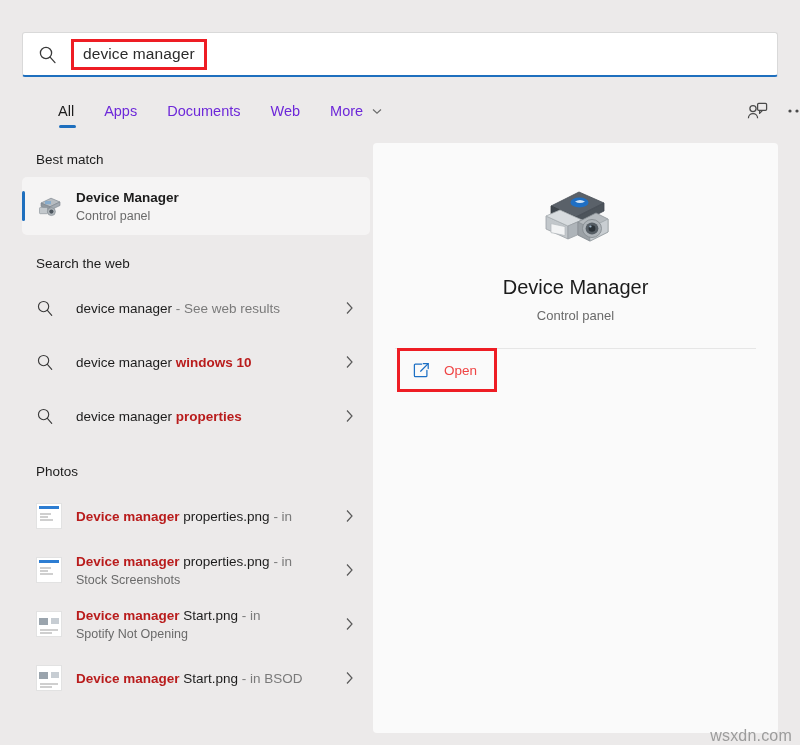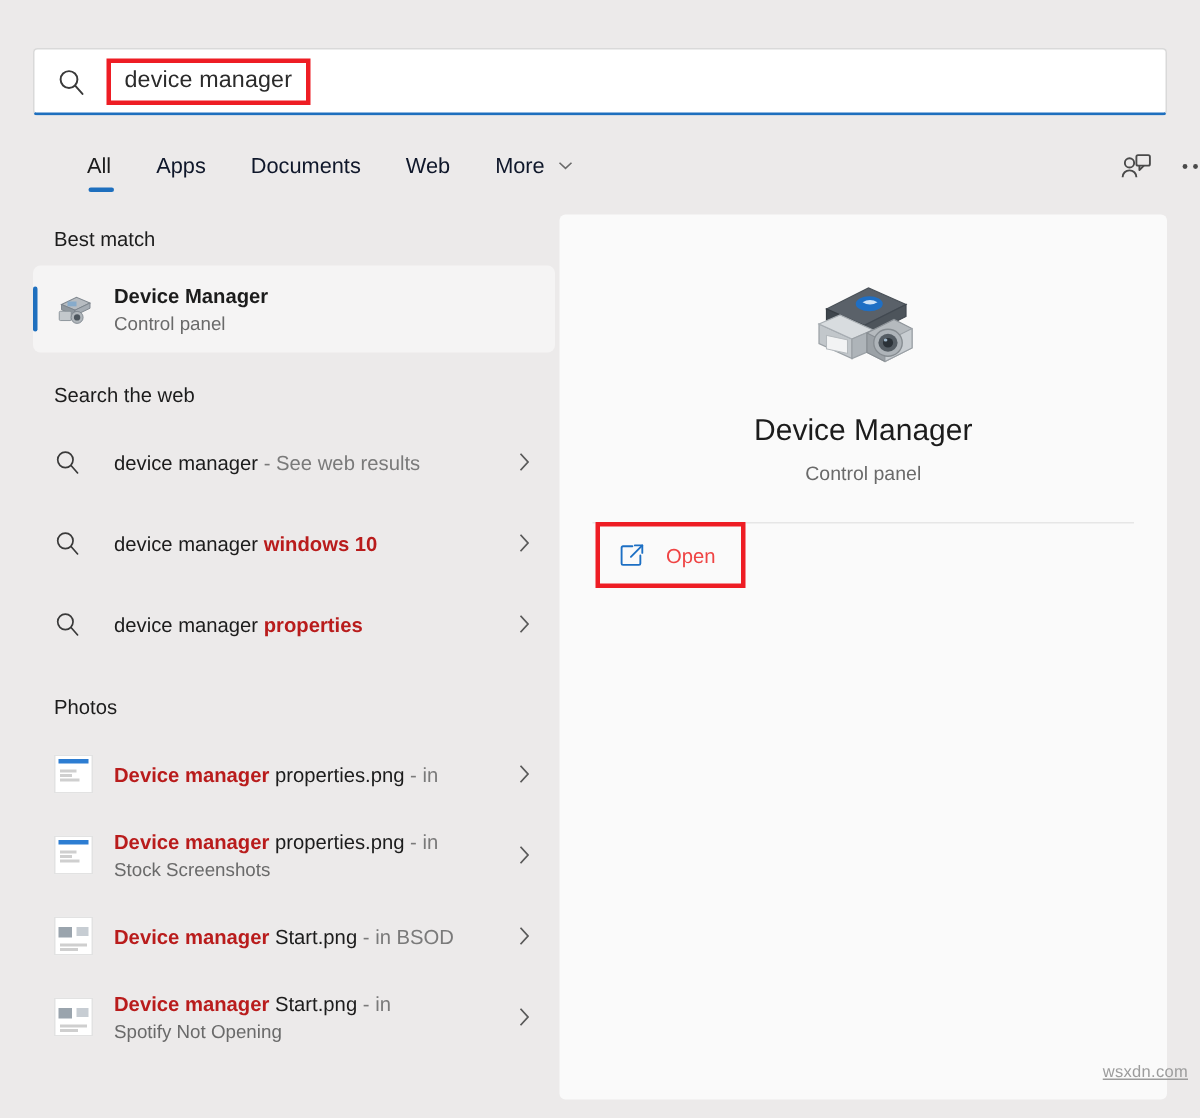--- a/index.html
+++ b/index.html
@@ -62,21 +62,21 @@
     top: 96px;
     width: 756px;
     height: 38px;
     display: flex;
     align-items: center;
     margin-left: 36px;
   }
   .tab {
     position: relative;
     font-size: 14.5px;
-    color: #0f172a;
+    color: #6d28d9;
     padding: 0 0 9px 0;
     margin-right: 30px;
     cursor: default;
     white-space: nowrap;
   }
   .tab.active {
     color: #1c1c1c;
   }
   .tab.active::after {
     content: "";
@@ -284,25 +284,24 @@
   .open-label {
     font-size: 13.5px;
     color: #ef4444;
     margin-left: 13px;
   }
 
   
   .watermark {
     position: absolute;
     right: 8px;
-    bottom: 24px;
-    font-size: 11px;
+    bottom: 0;
+    font-size: 16px;
     color: #9c9c9c;
     letter-spacing: 0.2px;
-    text-decoration: underline;
   }
 </style>
 </head>
 <body>
 
 <div class="searchbar-wrap">
   <div class="search-icon-box">
     <svg width="19" height="19" viewBox="0 0 19 19">
       <circle cx="8" cy="8" r="5.6" fill="none" stroke="#3a3a3a" stroke-width="1.3"></circle>
       <line x1="12.1" y1="12.1" x2="17" y2="17.6" stroke="#3a3a3a" stroke-width="1.3" stroke-linecap="round"></line>
@@ -473,41 +472,41 @@
   <div class="row">
     <div class="row-icon">
       <div class="thumb dark">
         <div class="sq"></div>
         <div class="sq2"></div>
         <div class="ln" style="top:17px;width:18px"></div>
         <div class="ln" style="top:20px;width:12px"></div>
       </div>
     </div>
     <div class="row-text">
-      <div class="row-title"><span class="t-bold">Device manager </span><span class="t-norm">Start.png</span><span class="t-dim"> - in BSOD</span></div>
+      <div class="row-title"><span class="t-bold">Device manager </span><span class="t-norm">Start.png</span><span class="t-dim"> - in</span></div>
+      <div class="row-sub">Spotify Not Opening</div>
     </div>
     <div class="chev-right">
       <svg width="9" height="14" viewBox="0 0 9 14">
           <polyline points="2,1.5 7,7 2,12.5" fill="none" stroke="#5a5a5a" stroke-width="1.2"></polyline>
         </svg>
     </div>
   </div>
 
   <div class="row">
     <div class="row-icon">
       <div class="thumb dark">
         <div class="sq"></div>
         <div class="sq2"></div>
         <div class="ln" style="top:17px;width:18px"></div>
         <div class="ln" style="top:20px;width:12px"></div>
       </div>
     </div>
     <div class="row-text">
-      <div class="row-title"><span class="t-bold">Device manager </span><span class="t-norm">Start.png</span><span class="t-dim"> - in</span></div>
-      <div class="row-sub">Spotify Not Opening</div>
+      <div class="row-title"><span class="t-bold">Device manager </span><span class="t-norm">Start.png</span><span class="t-dim"> - in BSOD</span></div>
     </div>
     <div class="chev-right">
       <svg width="9" height="14" viewBox="0 0 9 14">
           <polyline points="2,1.5 7,7 2,12.5" fill="none" stroke="#5a5a5a" stroke-width="1.2"></polyline>
         </svg>
     </div>
   </div>
 
 </div>
 

